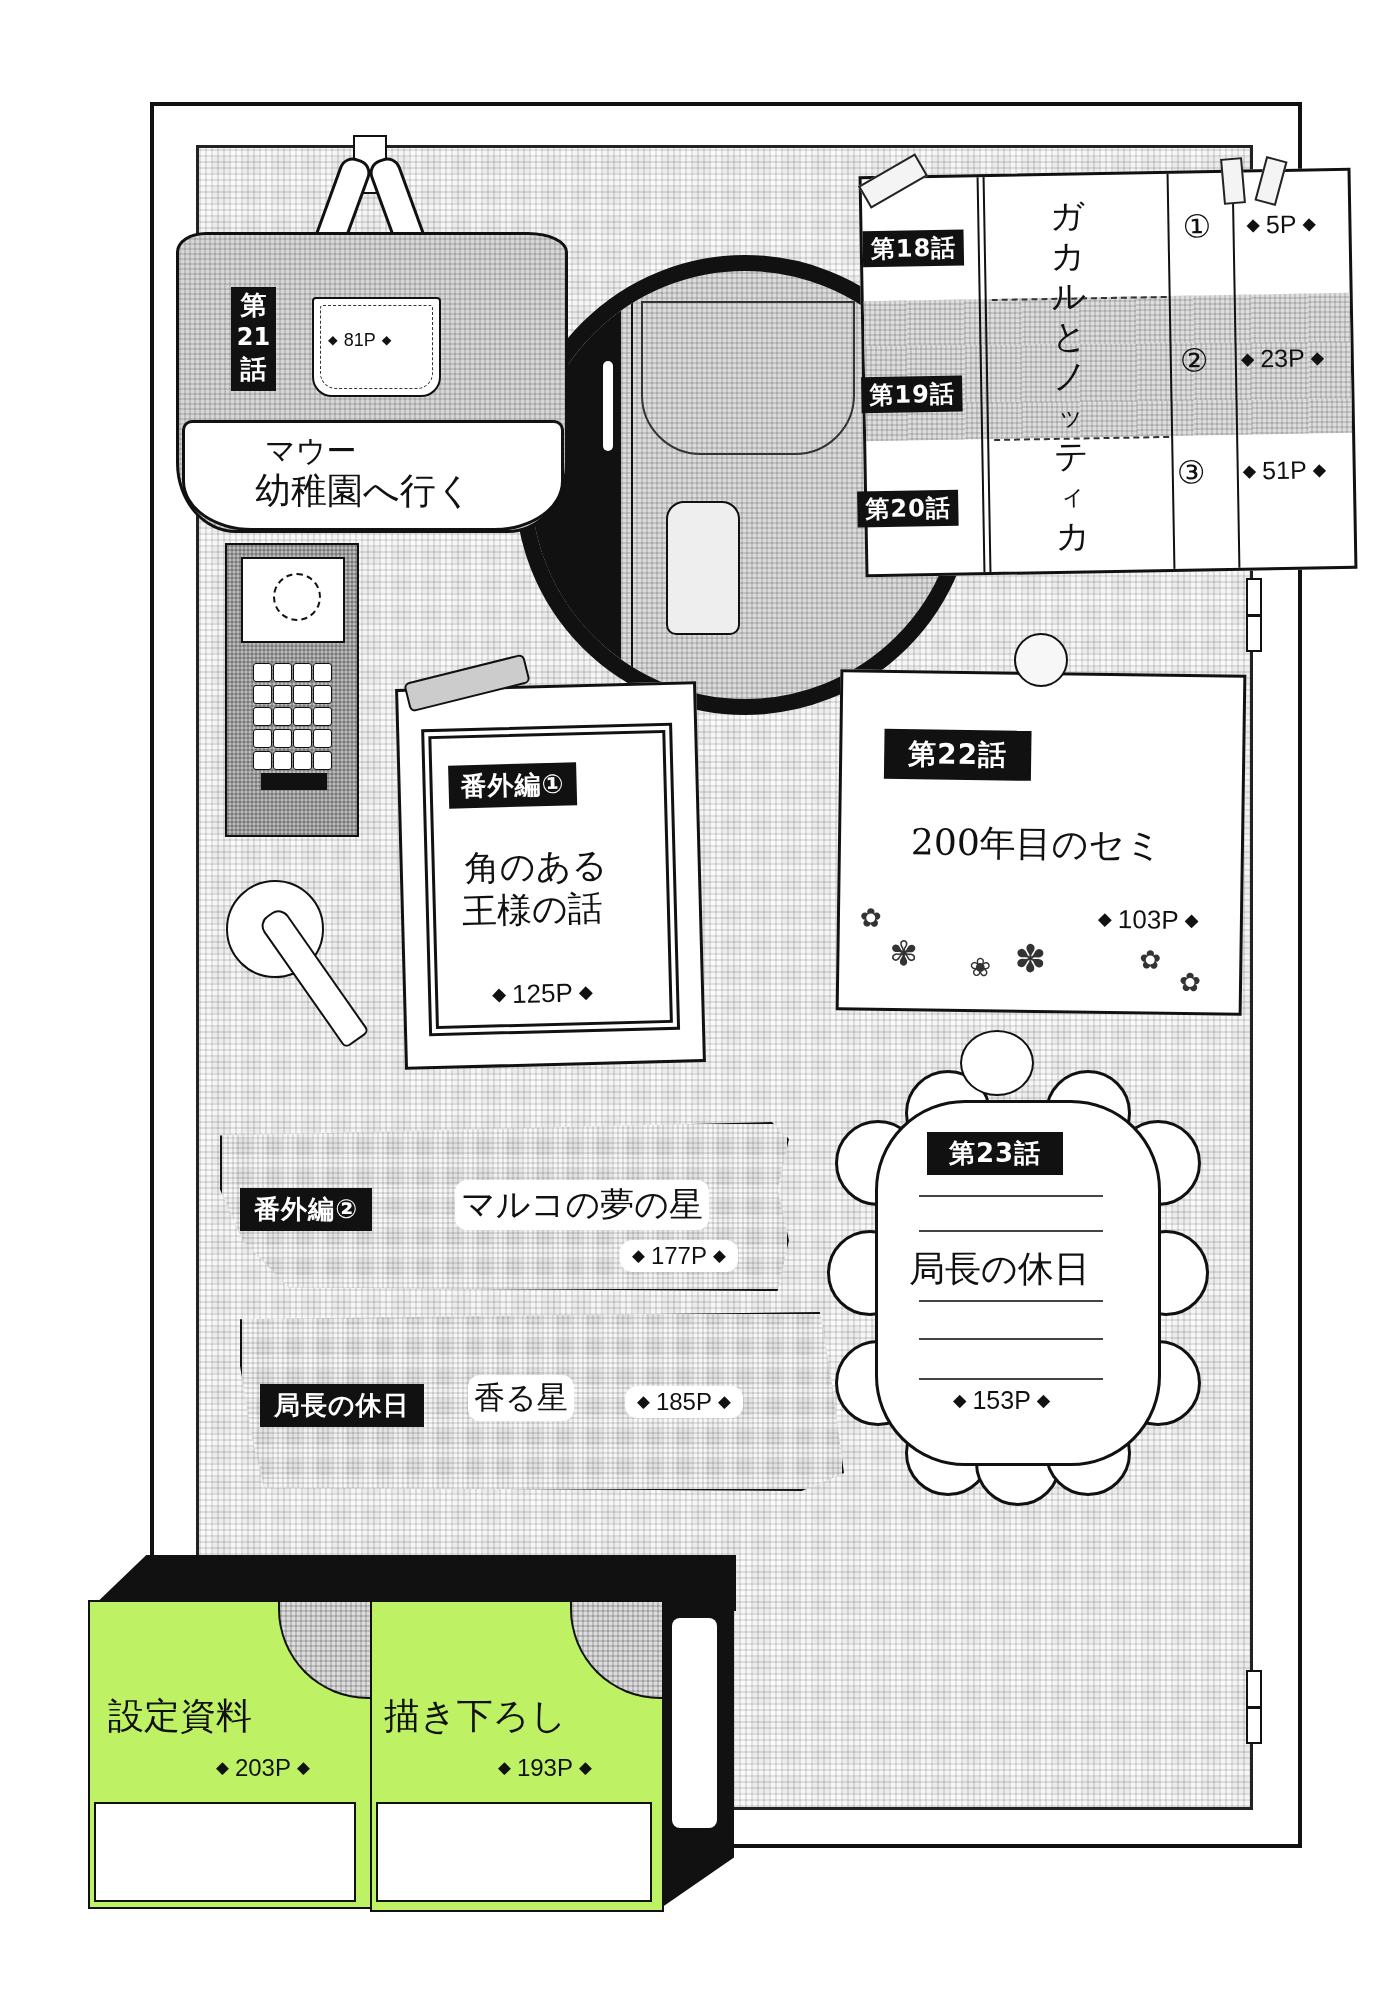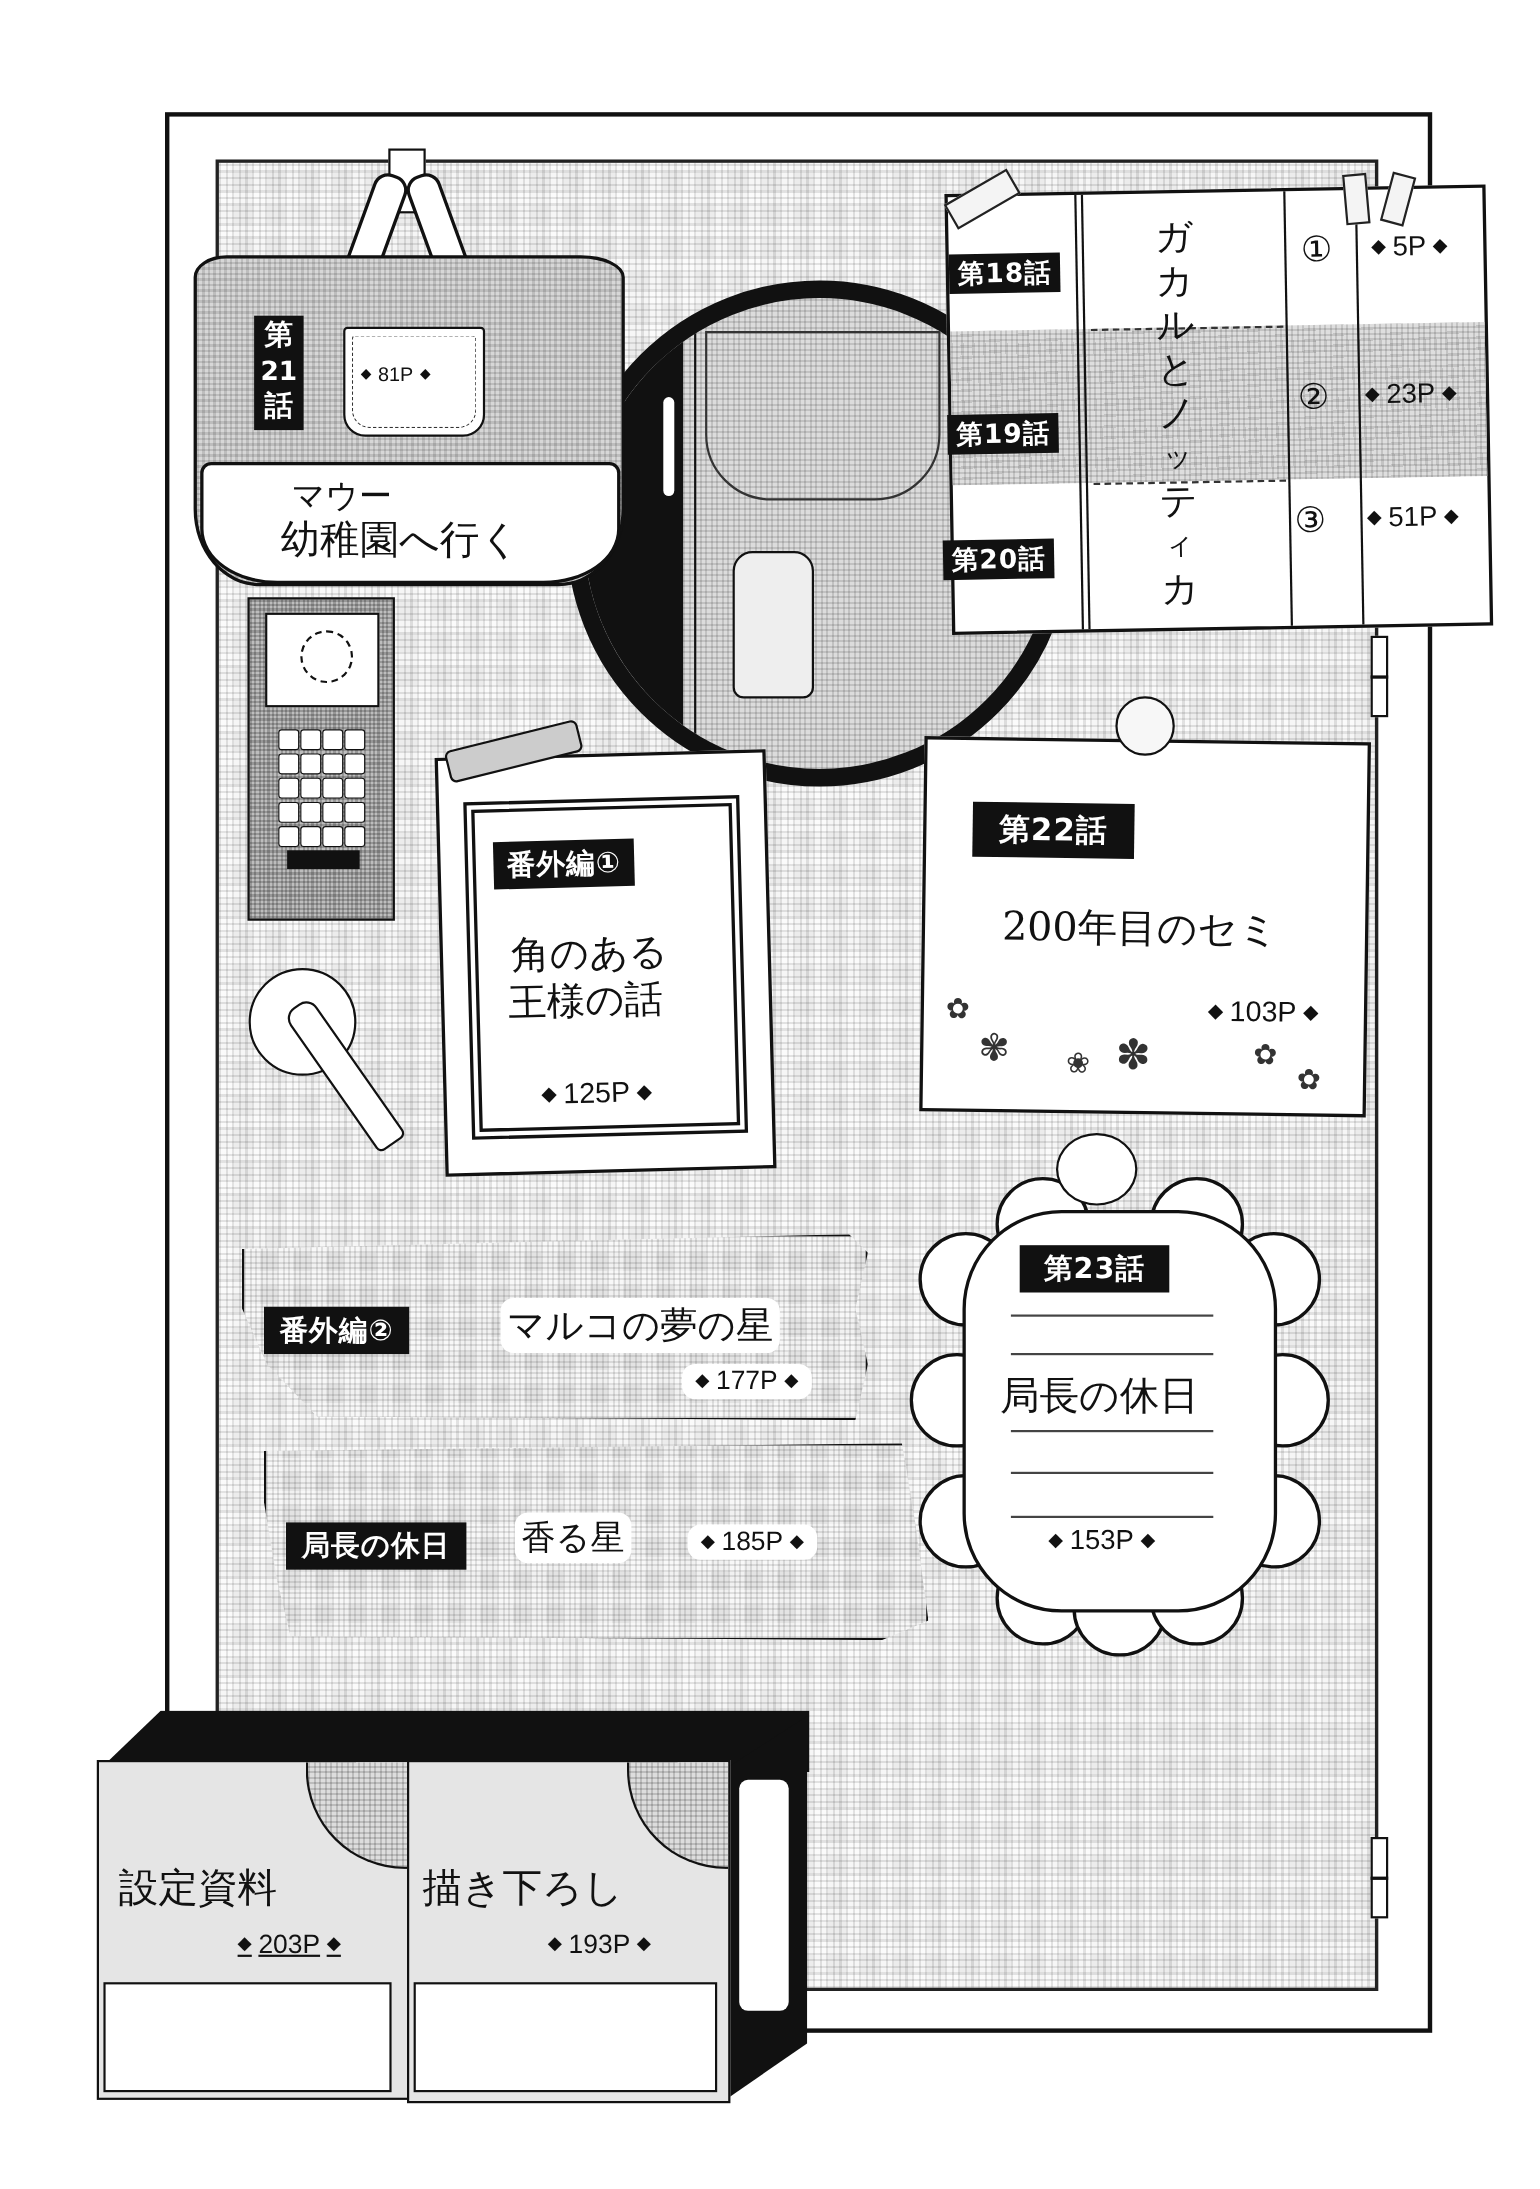--- a/index.html
+++ b/index.html
@@ -100,21 +100,21 @@
   
   .cloud { left: 835px; top: 1060px; width: 360px; height: 440px; }
   .cloud-inner { position:absolute; left: 40px; top: 40px; width: 280px; height: 360px; background:#fff; border-radius: 90px; border: 3px solid #111; }
   .cloud-puff { position:absolute; width: 80px; height: 80px; border-radius: 50%; background:#fff; border: 3px solid #111; }
   .cloud-line { position:absolute; left: 84px; width: 184px; height: 1.5px; background:#444; }
   .head { left: 960px; top: 1030px; width: 70px; height: 62px; border-radius: 50%; border: 2px solid #111; background: #fff; }
 
   
   .box-top { left: 88px; top: 1555px; width: 648px; height: 56px; background: #111;
              clip-path: polygon(9% 0, 100% 0, 100% 100%, 0 100%); }
-  .box-face { background: #e5e5e5; border: 2.5px solid #111; }
+  .box-face { background: #bef264; border: 2.5px solid #111; }
   .box-left { left: 88px; top: 1600px; width: 280px; height: 305px; }
   .box-right { left: 370px; top: 1600px; width: 290px; height: 308px; }
   .box-side { left: 658px; top: 1560px; width: 76px; height: 350px; background:#111;
               clip-path: polygon(0 14%, 100% 0, 100% 85%, 0 100%); }
   .box-side-window { left: 672px; top: 1618px; width: 45px; height: 210px; background:#fff; border-radius: 8px; }
   .box-label-area { position:absolute; left: 4px; right: 14px; top: 210px; height: 96px; border: 2px solid #111; background:#fff; }
   .box-emblem { position:absolute; right: 0; top: 0; width: 90px; height: 95px; border-bottom-left-radius: 90px;
                 border-left: 2px solid #111; border-bottom: 2px solid #111;
                 background-color: #ddd;
                 background-image: repeating-linear-gradient(0deg, rgba(0,0,0,.15) 0 2px, transparent 2px 5px),
@@ -295,21 +295,21 @@
 </div>
 <div class="abs head"></div>
 
 <div class="abs box-top"></div>
 <div class="abs box-side"></div>
 <div class="abs box-side-window"></div>
 
 <div class="abs box-face box-left">
   <div class="box-emblem"></div>
   <div class="serif-title" style="position:absolute; left:18px; top:90px; font-size:36px;">設定資料</div>
-  <div class="page" style="position:absolute; left:120px; top:152px; font-size:24px;text-decoration:underline;">
+  <div class="page" style="position:absolute; left:120px; top:152px; font-size:24px;">
     <span class="dia">◆</span><span>203P</span><span class="dia">◆</span>
   </div>
   <div class="box-label-area" style="top:200px;"></div>
 </div>
 
 <div class="abs box-face box-right">
   <div class="box-emblem"></div>
   <div class="serif-title" style="position:absolute; left:12px; top:90px; font-size:36px;">描き下ろし</div>
   <div class="page" style="position:absolute; left:120px; top:152px; font-size:24px;">
     <span class="dia">◆</span><span>193P</span><span class="dia">◆</span>

